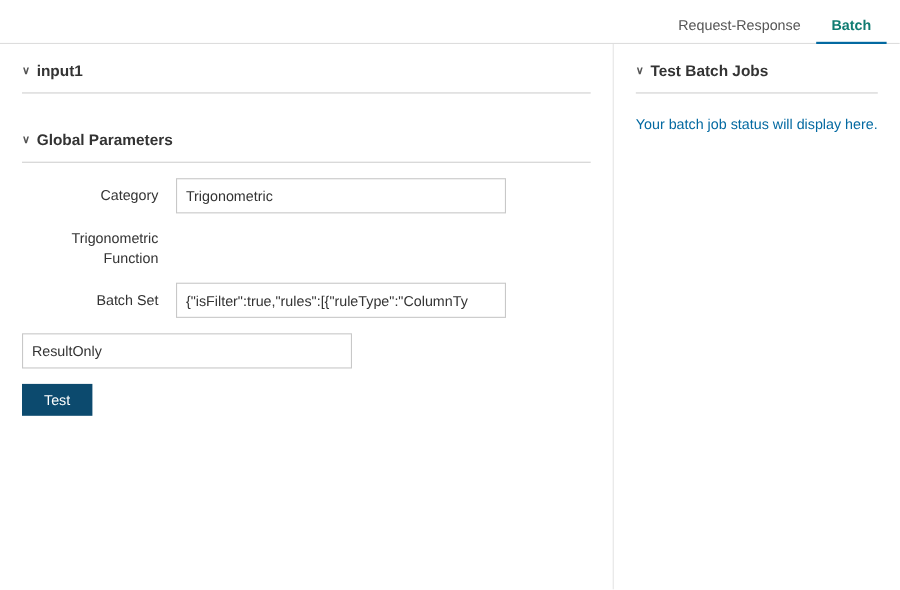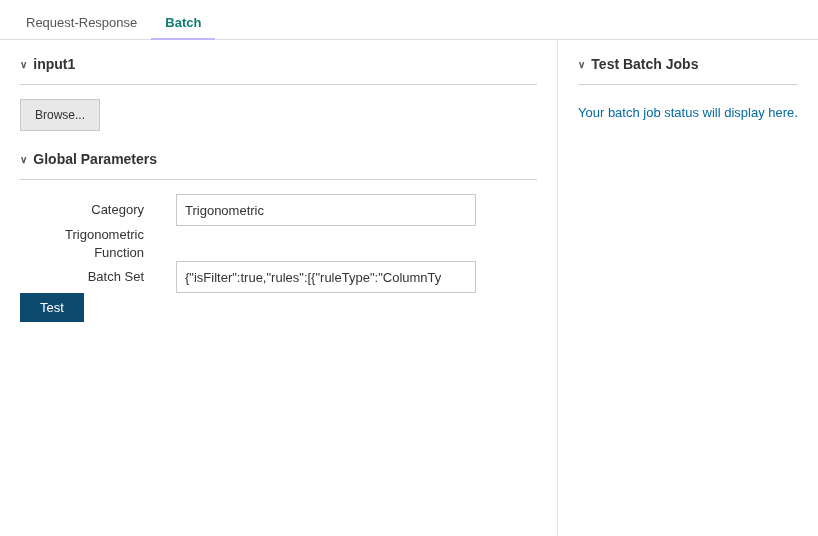--- a/index.html
+++ b/index.html
@@ -13,32 +13,33 @@
       overflow: hidden;
     }
 
     
     .tabs-bar {
       display: flex;
       align-items: flex-end;
       padding: 0 12px;
       border-bottom: 1px solid #ddd;
       height: 40px;
+      justify-content: flex-end;
     }
     .tab {
       padding: 8px 14px;
       cursor: pointer;
       font-size: 13px;
       color: #555;
       border-bottom: 2px solid transparent;
       margin-bottom: -1px;
     }
     .tab.active {
       color: #107c72;
-      border-bottom: 2px solid #c4b5fd;
+      border-bottom: 2px solid #0369a1;
       font-weight: 600;
     }
 
     
     .main-layout {
       display: flex;
       height: calc(536px - 40px);
     }
 
     
@@ -105,21 +106,21 @@
       white-space: nowrap;
     }
 
     
     .params-section {
       margin-top: 4px;
     }
     .param-row {
       display: flex;
       align-items: center;
-      gap: 16px;
+      margin-bottom: 14px;
     }
     .param-label {
       width: 140px;
       text-align: right;
       padding-right: 16px;
       font-size: 13px;
       color: #333;
       flex-shrink: 0;
       line-height: 1.4;
     }
@@ -177,21 +178,20 @@
   <div class="left-panel">
 
     
     <div class="section-header">
       <span class="chevron">∨</span>
       <span>input1</span>
     </div>
     <hr class="section-divider">
 
     <div class="browse-row">
-      <button class="browse-btn">Browse...</button>
     </div>
 
     
     <div class="params-section">
       <div class="section-header">
         <span class="chevron">∨</span>
         <span>Global Parameters</span>
       </div>
       <hr class="section-divider">
 
@@ -204,20 +204,21 @@
         <div class="param-label" style="white-space:pre-line; line-height:1.35;">Trigonometric
 Function</div>
       </div>
 
       <div class="param-row">
         <div class="param-label">Batch Set</div>
         <input class="param-input" type="text" value="{&quot;isFilter&quot;:true,&quot;rules&quot;:[{&quot;ruleType&quot;:&quot;ColumnTy" style="">
       </div>
 
       <div class="param-row">
+        <input class="param-input" type="text" value="ResultOnly" style="">
       </div>
     </div>
 
     
 
     
     <button class="test-btn">Test</button>
   </div>
 
   <div class="right-panel">

